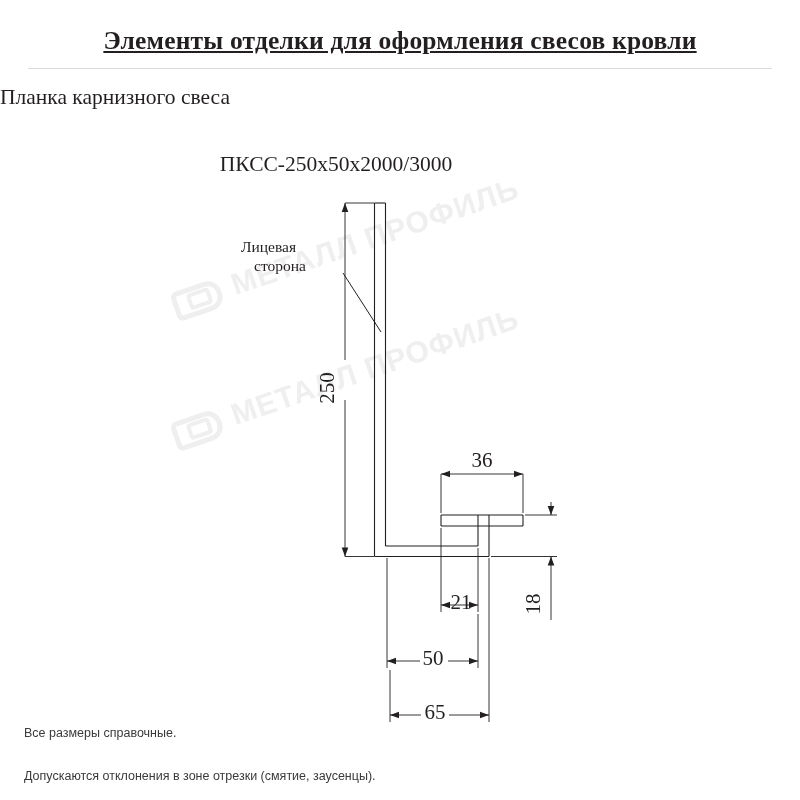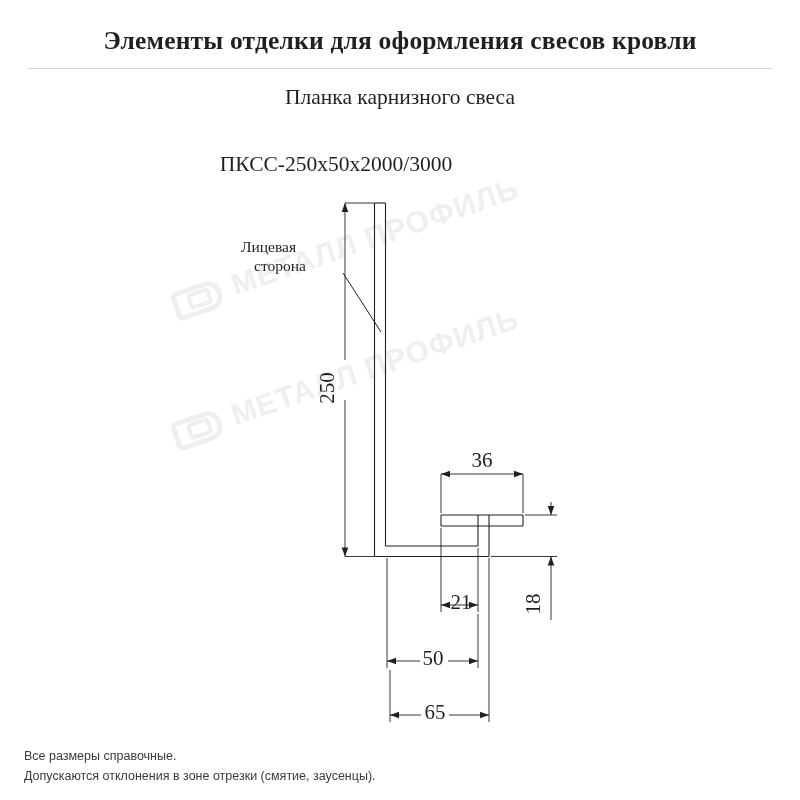--- a/index.html
+++ b/index.html
@@ -20,31 +20,31 @@
 
   
   .main-title {
     position: absolute;
     top: 26px; left: 0; width: 800px;
     text-align: center;
     font-size: 25.5px;
     font-weight: bold;
     letter-spacing: 0.2px;
     white-space: nowrap;
+    text-decoration: underline;
   }
   .hrule {
     position: absolute;
     top: 68px; left: 28px;
     width: 744px; height: 1px;
     background: #d9d9d9;
   }
   .subtitle-block {
     position: absolute;
     top: 84px; left: 0; width: 800px;
-    text-align: center;
   }
   .subtitle-line {
     font-size: 21.5px;
     line-height: 26px;
     white-space: nowrap;
   }
   .code-line {
     position: absolute;
     top: 152px; left: 0; width: 672px;
     text-align: center;
@@ -55,21 +55,21 @@
   
   .notes {
     position: absolute;
     left: 24px;
     bottom: 14px;
     font-family: "Liberation Sans", sans-serif;
     font-size: 12.5px;
     color: #3a3a3a;
     line-height: 20px;
   }
-  .notes div { white-space: nowrap; }
+  .notes div { white-space: nowrap; margin-top: 23px; }
 
   
   .wm {
     position: absolute;
     color: #efefef;
     font-family: "Liberation Sans", sans-serif;
     font-weight: bold;
     font-size: 30px;
     letter-spacing: 1px;
     white-space: nowrap;

